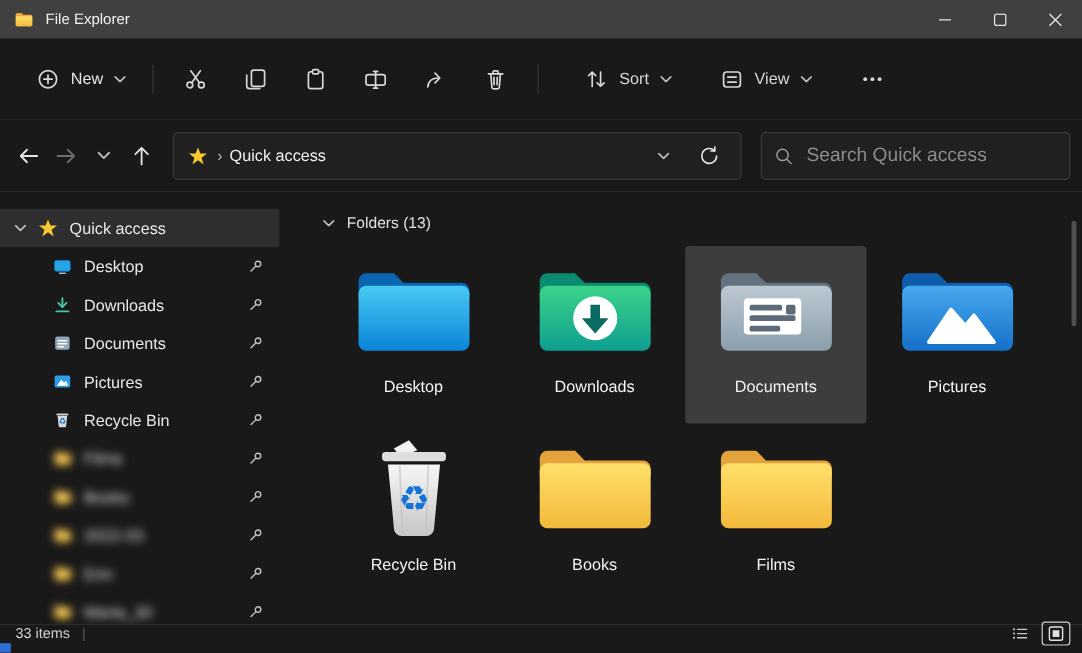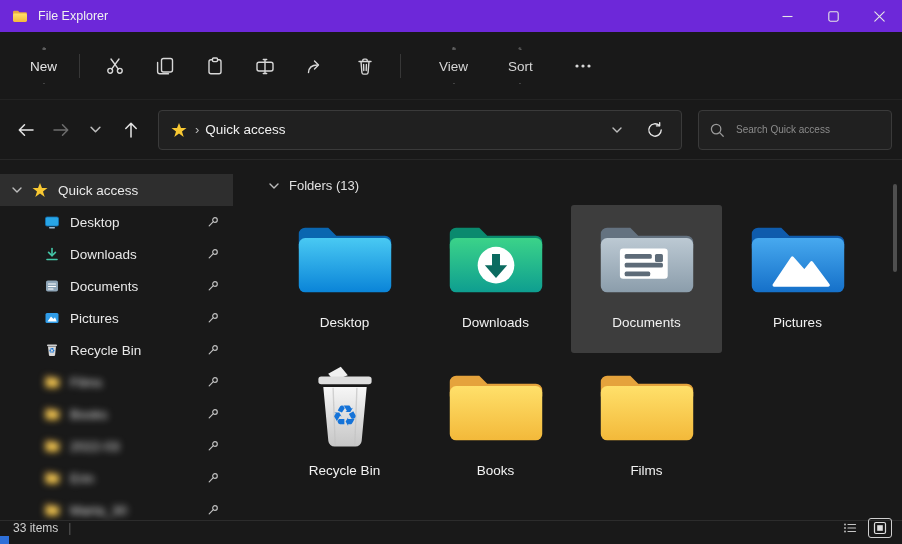--- a/index.html
+++ b/index.html
@@ -3,24 +3,24 @@
 <meta charset="utf-8">
 <style>
   * { box-sizing: border-box; }
   html,body { margin:0; padding:0; }
   body {
     width:902px; height:544px; overflow:hidden;
     background:#191919; color:#ececec;
     font-family:"Liberation Sans", sans-serif;
     position:relative;
   }
-  button { background:none; border:none; padding:0; margin:0; color:inherit; font:inherit; display:flex; align-items:center; cursor:default;flex-direction:column; }
+  button { background:none; border:none; padding:0; margin:0; color:inherit; font:inherit; display:flex; align-items:center; cursor:default; }
 
   
-  .titlebar { height:32px; background:#6d28d9; display:flex; align-items:center; padding-left:12px; }
+  .titlebar { height:32px; background:#404040; display:flex; align-items:center; padding-left:12px; }
   .titlebar .title { font-size:12.5px; color:#f0f0f0; margin-left:10px; }
   .caption { margin-left:auto; display:flex; height:32px; }
   .caption button { width:46px; height:32px; justify-content:center; }
 
   
   .toolbar { height:68px; display:flex; align-items:center; padding-left:18px; border-bottom:1px solid #232323; }
   .tbtn { padding:0 12px; height:38px; gap:9px; font-size:13.5px; color:#e4e4e4; border-radius:4px; }
   .ibtn { width:44px; height:38px; justify-content:center; margin:0 3px; border-radius:4px; }
   .vsep { width:1px; height:24px; background:#373737; margin:0 10px; }
   .tico { stroke:#d8d8d8; stroke-width:1.4; fill:none; stroke-linecap:round; stroke-linejoin:round; }
@@ -31,21 +31,21 @@
   .navbar { height:60px; display:flex; align-items:center; padding:0 10px 0 8px; border-bottom:1px solid #282828; }
   .nbtn { width:35px; height:34px; justify-content:center; border-radius:4px; }
   .nico { stroke:#e6e6e6; stroke-width:1.5; fill:none; stroke-linecap:round; stroke-linejoin:round; }
   .nico.dim { stroke:#6d6d6d; }
   .address { width:524px; height:40px; margin-left:10px; background:#202020; border:1px solid #3a3a3a; border-radius:4px; display:flex; align-items:center; padding:0 10px 0 12px; }
   .address .crumb { font-size:13.5px; color:#f0f0f0; margin-left:6px; }
   .address .bsep { color:#bdbdbd; margin-left:8px; font-size:13px; }
   .address .spacer { flex:1; }
   .refresh-btn { width:32px; height:32px; justify-content:center; margin-left:10px; }
   .search { flex:1; height:40px; margin-left:16px; background:#202020; border:1px solid #3a3a3a; border-radius:4px; display:flex; align-items:center; padding:0 10px; gap:9px; }
-  .search input { flex:1; background:transparent; border:none; outline:none; color:#e0e0e0; font-size:10px; font-family:"Liberation Sans", sans-serif; min-width:0; }
+  .search input { flex:1; background:transparent; border:none; outline:none; color:#e0e0e0; font-size:16px; font-family:"Liberation Sans", sans-serif; min-width:0; }
   .search input::placeholder { color:#8b8b8b; }
 
   
   .content { display:flex; height:360px; }
   .sidebar { width:233px; padding-top:14px; overflow:hidden; flex-shrink:0; }
   .side-row { height:32px; display:flex; align-items:center; padding-left:12px; font-size:13.5px; color:#e8e8e8; }
   .side-row.selected { background:#2e2e2e; }
   .side-row .lbl { margin-left:10px; white-space:nowrap; }
   .side-row.child { padding-left:44px; }
   .side-row .pin { margin-left:auto; margin-right:14px; display:flex; }
@@ -177,35 +177,35 @@
       <path d="M7.8 5.5 v-1.2 a1.2 1.2 0 0 1 1.2 -1.2 h2 a1.2 1.2 0 0 1 1.2 1.2 v1.2"></path>
       <path d="M6 5.5 l0.9 11 a1.8 1.8 0 0 0 1.8 1.6 h2.6 a1.8 1.8 0 0 0 1.8 -1.6 l0.9 -11"></path>
       <path d="M8.6 8.5 L8.8 14.5 M11.4 8.5 L11.2 14.5"></path>
     </svg>
   </button>
 
   <div class="vsep"></div>
 
   <button class="tbtn mlg">
     <svg width="20" height="20" viewBox="0 0 20 20" class="tico">
+      <path d="M6.5 16 V4.3 M3.6 7 L6.5 4.1 L9.4 7"></path>
+      <path d="M13.5 4 V15.7 M10.6 13 L13.5 15.9 L16.4 13"></path>
+    </svg>
+    <span style="color:#d6d6d6">Sort</span>
+    <svg width="10" height="6" viewBox="0 0 10 6" class="chev">
+        <polyline points="1,1 5,5 9,1"></polyline>
+      </svg>
+  </button>
+
+  <button class="tbtn mlg">
+    <svg width="20" height="20" viewBox="0 0 20 20" class="tico">
       <rect x="3" y="4" width="14" height="12.5" rx="2.5"></rect>
       <path d="M6.5 8.2 h7 M6.5 12.4 h7"></path>
     </svg>
     <span style="color:#d6d6d6">View</span>
-    <svg width="10" height="6" viewBox="0 0 10 6" class="chev">
-        <polyline points="1,1 5,5 9,1"></polyline>
-      </svg>
-  </button>
-
-  <button class="tbtn mlg">
-    <svg width="20" height="20" viewBox="0 0 20 20" class="tico">
-      <path d="M6.5 16 V4.3 M3.6 7 L6.5 4.1 L9.4 7"></path>
-      <path d="M13.5 4 V15.7 M10.6 13 L13.5 15.9 L16.4 13"></path>
-    </svg>
-    <span style="color:#d6d6d6">Sort</span>
     <svg width="10" height="6" viewBox="0 0 10 6" class="chev">
         <polyline points="1,1 5,5 9,1"></polyline>
       </svg>
   </button>
 
   <button class="ibtn mlg">
     <svg width="20" height="20" viewBox="0 0 20 20">
       <circle cx="4" cy="10" r="1.6" fill="#d8d8d8"></circle>
         <circle cx="10" cy="10" r="1.6" fill="#d8d8d8"></circle>
         <circle cx="16" cy="10" r="1.6" fill="#d8d8d8"></circle>

